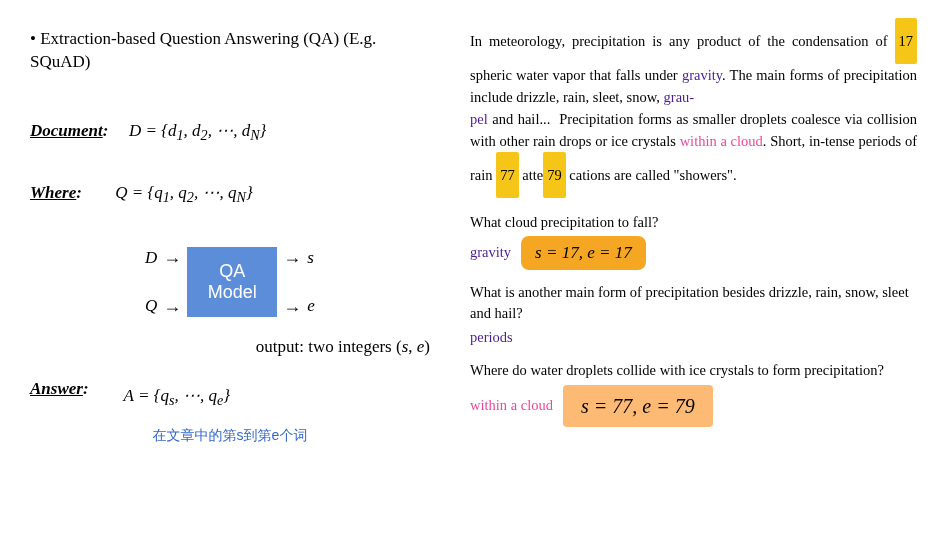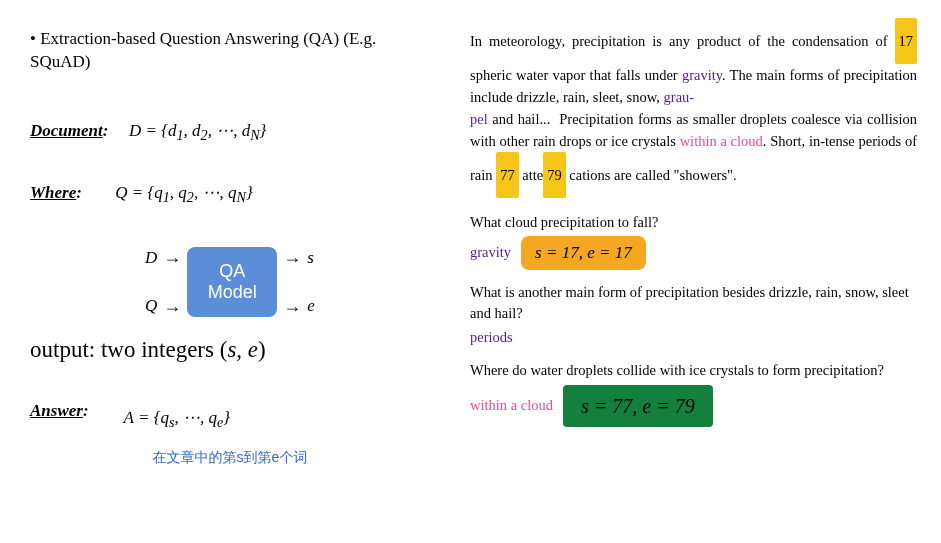--- a/index.html
+++ b/index.html
@@ -71,21 +71,21 @@
       gap: 28px;
       margin: 0 6px;
     }
     .arrow-right {
       font-size: 18px;
       color: #000;
     }
     .qa-box {
       background: #5b8dd9;
       color: #fff;
-      border-radius: 8px;
+      border-radius: 0;
       width: 90px;
       height: 70px;
       display: flex;
       flex-direction: column;
       align-items: center;
       justify-content: center;
       font-size: 18px;
       font-family: Arial, sans-serif;
       font-weight: normal;
     }
@@ -98,23 +98,22 @@
     .se-labels {
       display: flex;
       flex-direction: column;
       gap: 28px;
     }
     .se-label {
       font-style: italic;
       font-size: 17px;
     }
     .output-line {
-      text-align: left;
-      font-size: 23px;
-      margin-bottom: 16px;
+      text-align: right;
+      font-size: 17px;
     }
     .answer-line {
       display: flex;
       align-items: center;
       font-size: 17px;
     }
     .chinese-note {
       text-align: center;
       color: #3366cc;
       font-family: Arial, sans-serif;
@@ -164,21 +163,21 @@
     .answer-box {
       background: #f5a623;
       border-radius: 8px;
       padding: 4px 14px;
       font-style: italic;
       font-size: 17px;
       font-family: 'Times New Roman', serif;
       display: inline-block;
     }
     .answer-box-large {
-      background: #15803d;
+      background: #fdba74;
       border-radius: 4px;
       padding: 6px 18px;
       font-style: italic;
       font-size: 20px;
       font-family: 'Times New Roman', serif;
       display: inline-block;
     }
     
     .math {
       font-style: italic;

